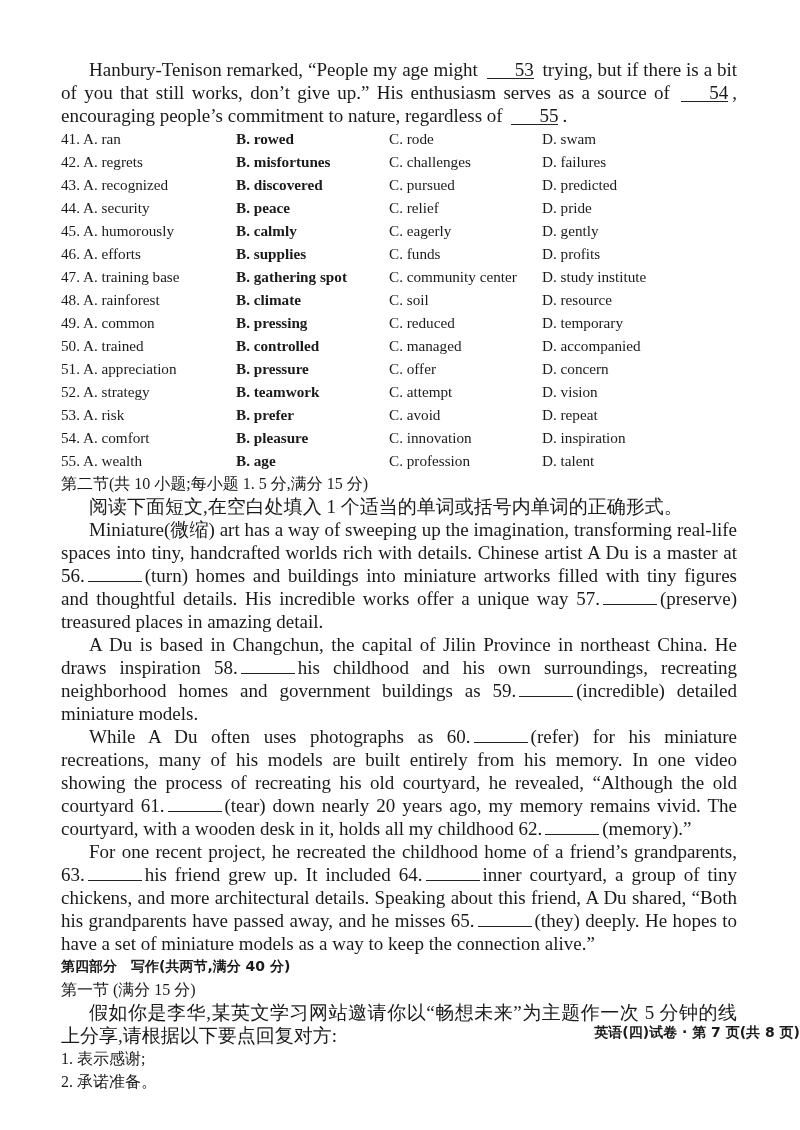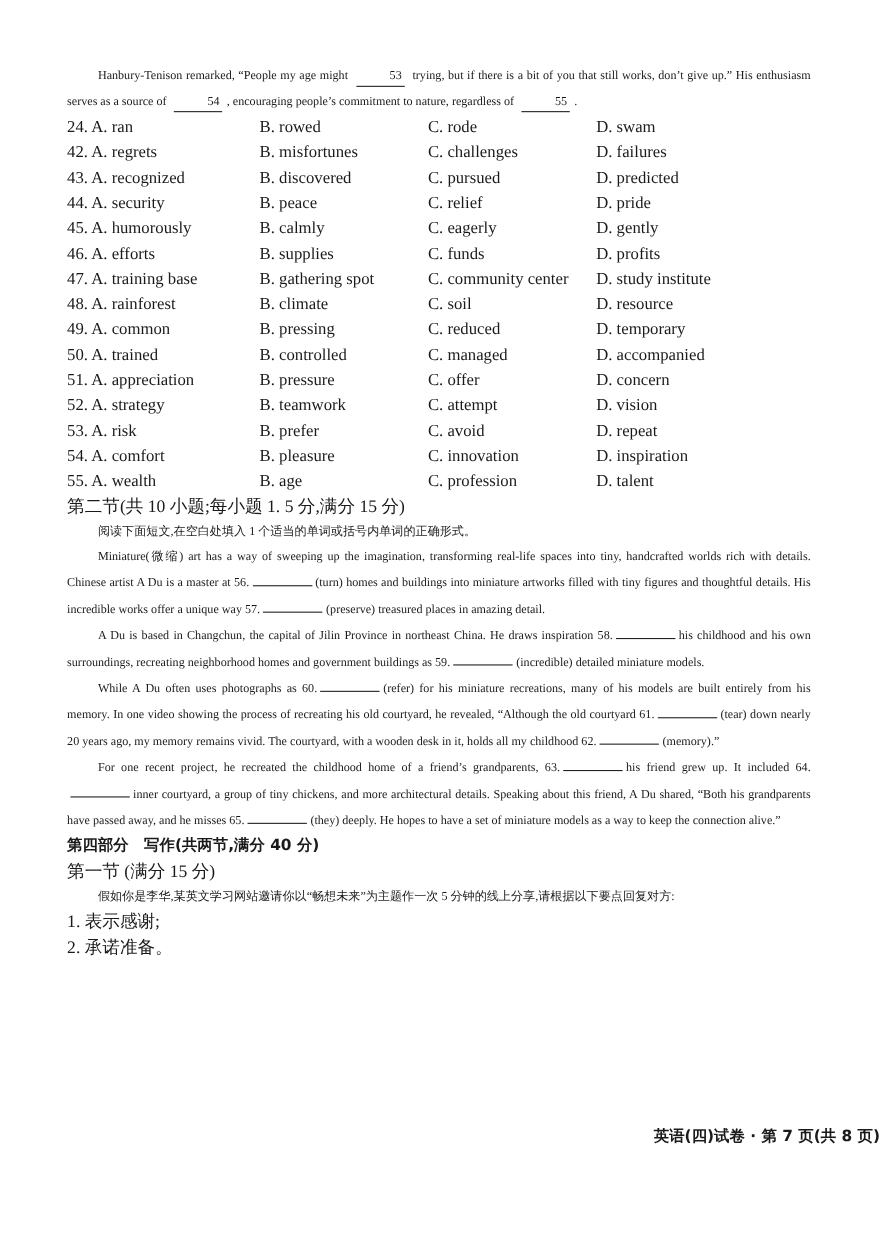--- a/index.html
+++ b/index.html
@@ -2,29 +2,29 @@
 <html><head>
 <meta charset="utf-8">
 <style>
   html, body { margin: 0; padding: 0; background: #ffffff; }
   body {
     width: 800px; height: 1130px; position: relative; overflow: hidden;
     font-family: "Liberation Serif", "DejaVu Serif", serif;
     color: #1a1a1a;
   }
   .page { position: absolute; left: 61px; top: 58px; width: 676px; }
-  .para { font-size: 11px; line-height: 23px; text-align: justify; margin: 0; }
+  .para { font-size: 19px; line-height: 23px; text-align: justify; margin: 0; }
   .indent { text-indent: 28px; }
   .blank-num { display: inline-block; min-width: 44px; text-align: center; border-bottom: 1px solid #222; line-height: 17px; margin: 0 4px; }
   .blank { display: inline-block; width: 54px; border-bottom: 1px solid #222; height: 14px; vertical-align: baseline; margin: 0 3px; }
   .opts { margin: 0; padding: 0; list-style: none; font-size: 15.2px; }
   .opt-row { display: flex; height: 23px; line-height: 23px; }
   .opt-row span { display: block; white-space: nowrap; }
   .c0 { width: 175px; }
-  .c1 { width: 153px; }
+  .c1 { width: 153px; font-weight: bold; }
   .c2 { width: 153px; }
   .c3 { width: 150px; }
   .section-head { font-size: 16px; line-height: 23px; margin: 0; }
   .bold { font-weight: bold; font-family: "DejaVu Sans", "Liberation Sans", sans-serif; font-size: 14px; }
   .footer {
     position: absolute; left: 0; width: 800px; top: 1024px; text-align: right;
     font-family: "DejaVu Sans", "Liberation Sans", sans-serif; font-weight: bold; font-size: 14px;
   }
 </style>
 </head>
@@ -35,21 +35,21 @@
   <p class="para indent">
     <span>Hanbury-Tenison remarked, “People my age might</span>
     <span class="blank-num">53</span>
     <span>trying, but if there is a bit of you that still works, don’t give up.” His enthusiasm serves as a source of</span>
     <span class="blank-num">54</span><span>, encouraging people’s commitment to nature, regardless of</span>
     <span class="blank-num">55</span><span>.</span>
   </p>
 
   <ul class="opts">
     <li class="opt-row">
-        <span class="c0">24. A. ran</span>
+        <span class="c0">41. A. ran</span>
         <span class="c1">B. rowed</span>
         <span class="c2">C. rode</span>
         <span class="c3">D. swam</span>
       </li>
     <li class="opt-row">
         <span class="c0">42. A. regrets</span>
         <span class="c1">B. misfortunes</span>
         <span class="c2">C. challenges</span>
         <span class="c3">D. failures</span>
       </li>

